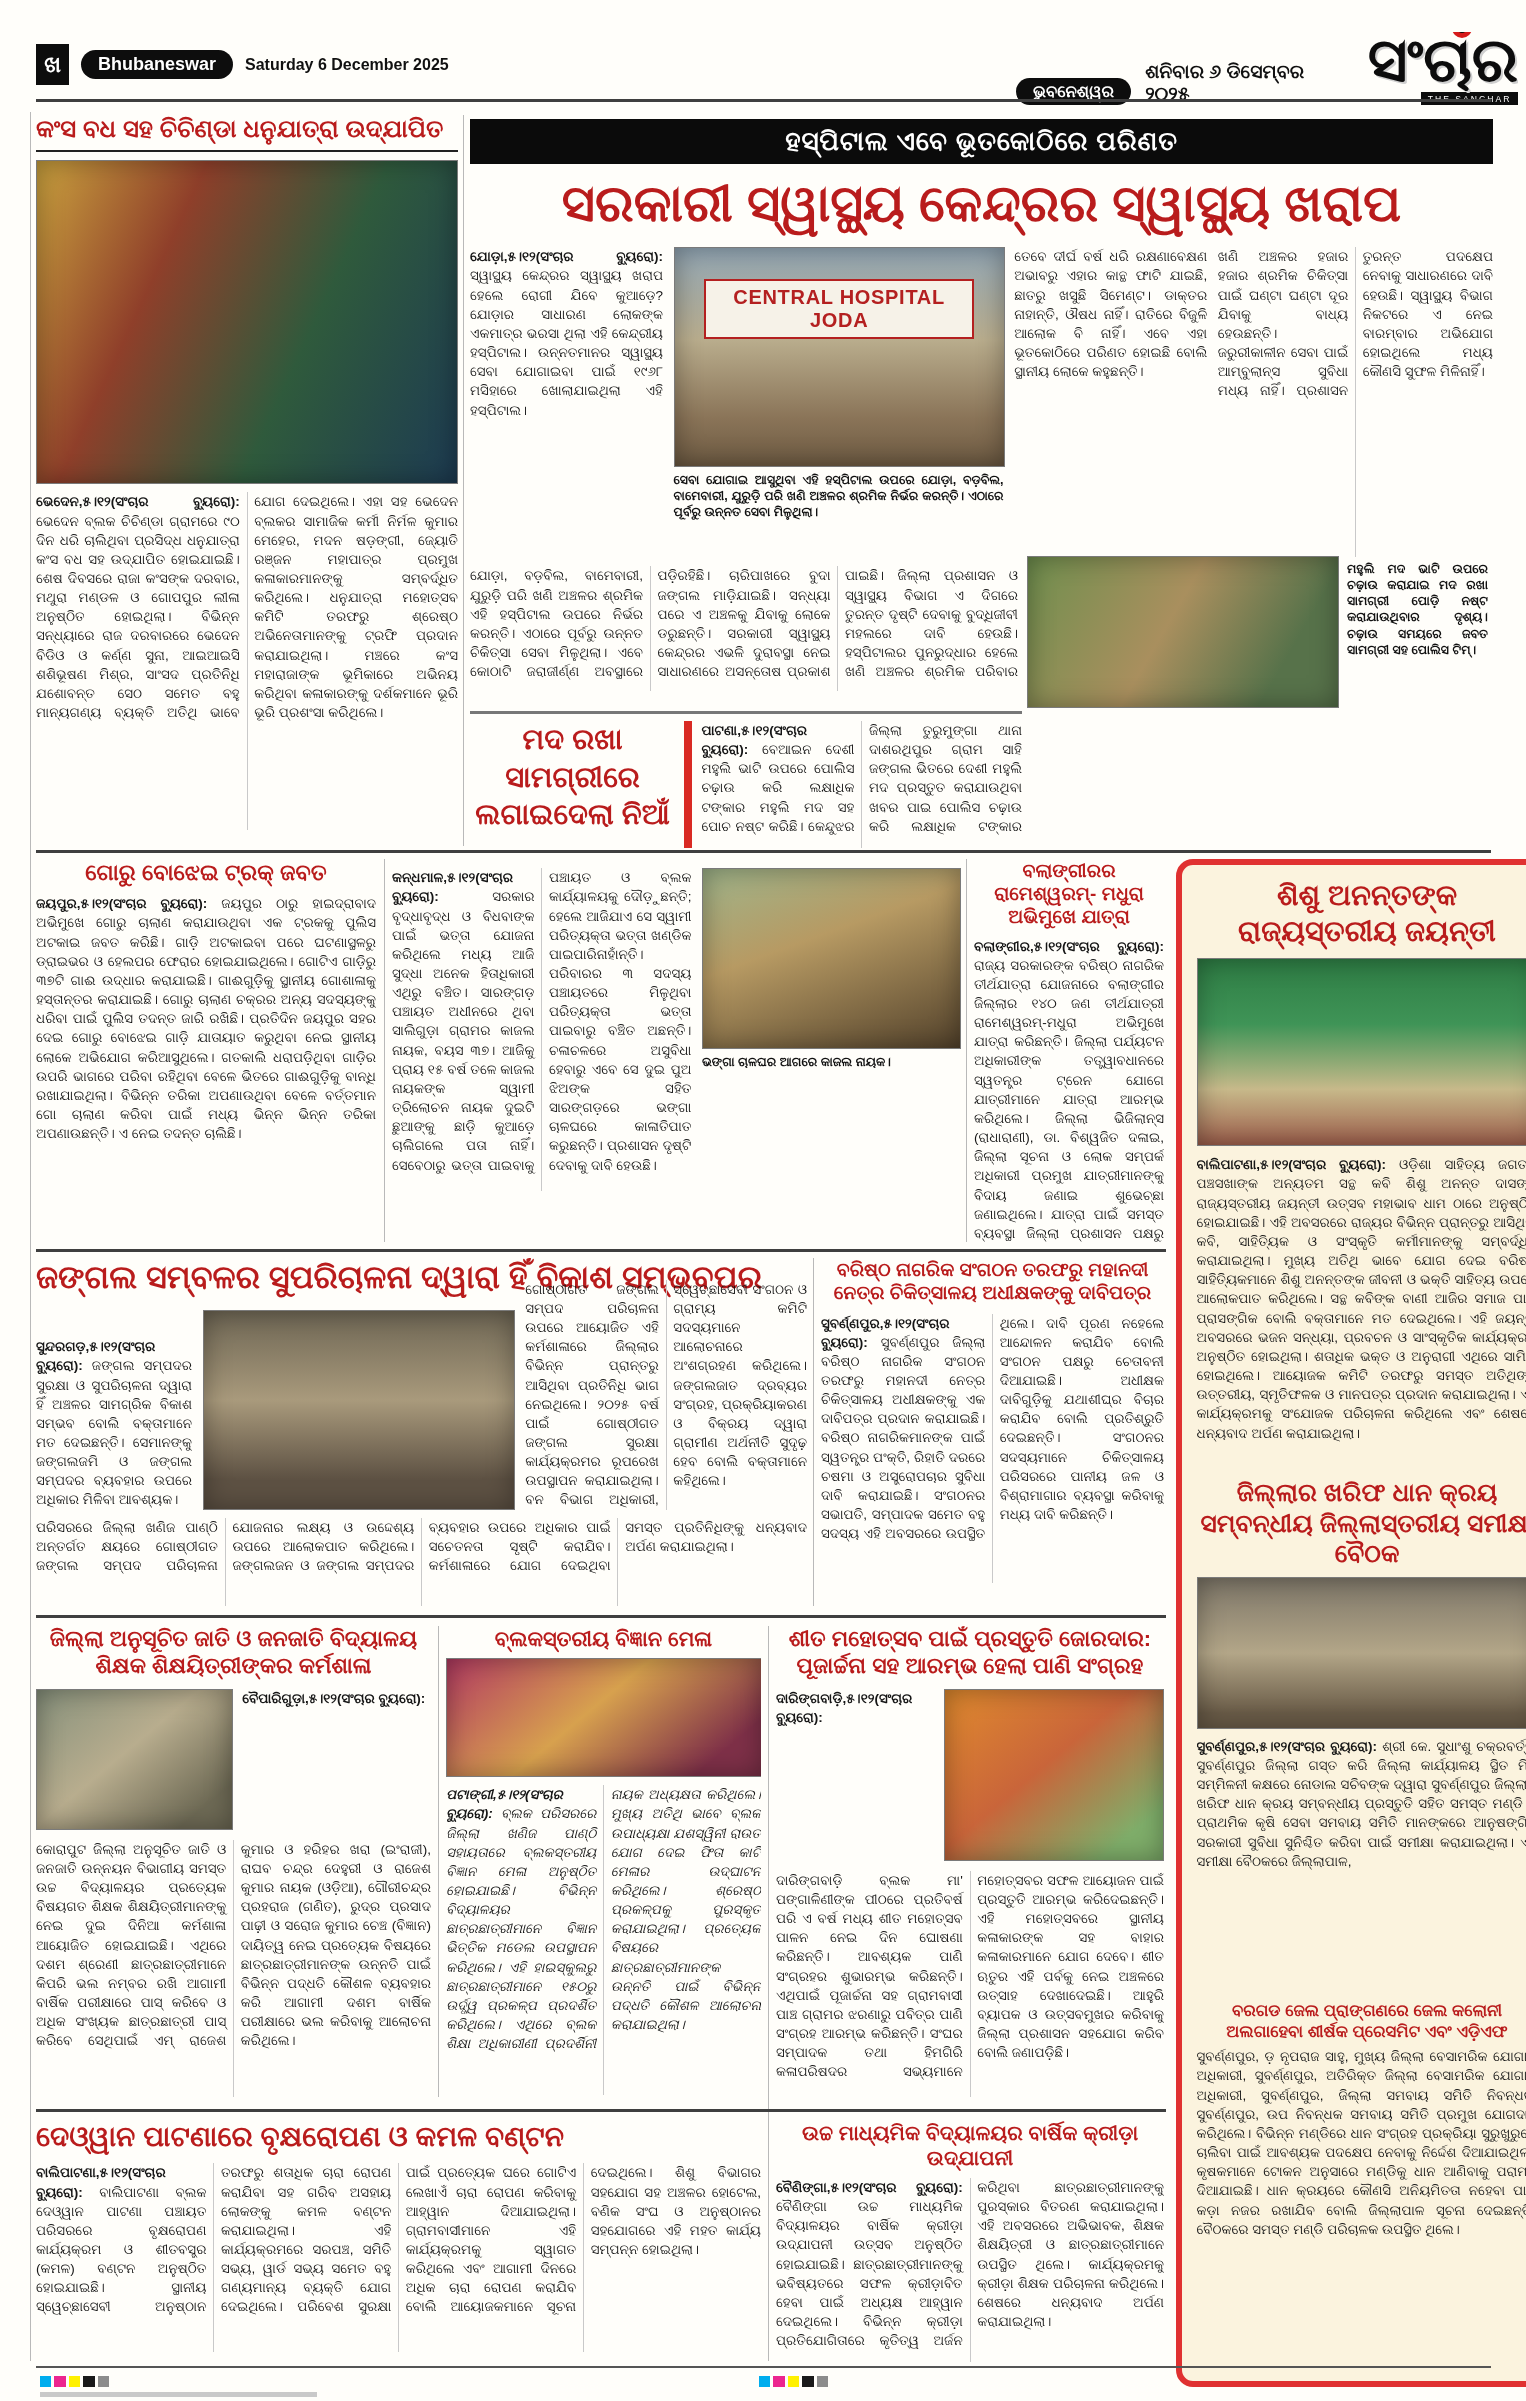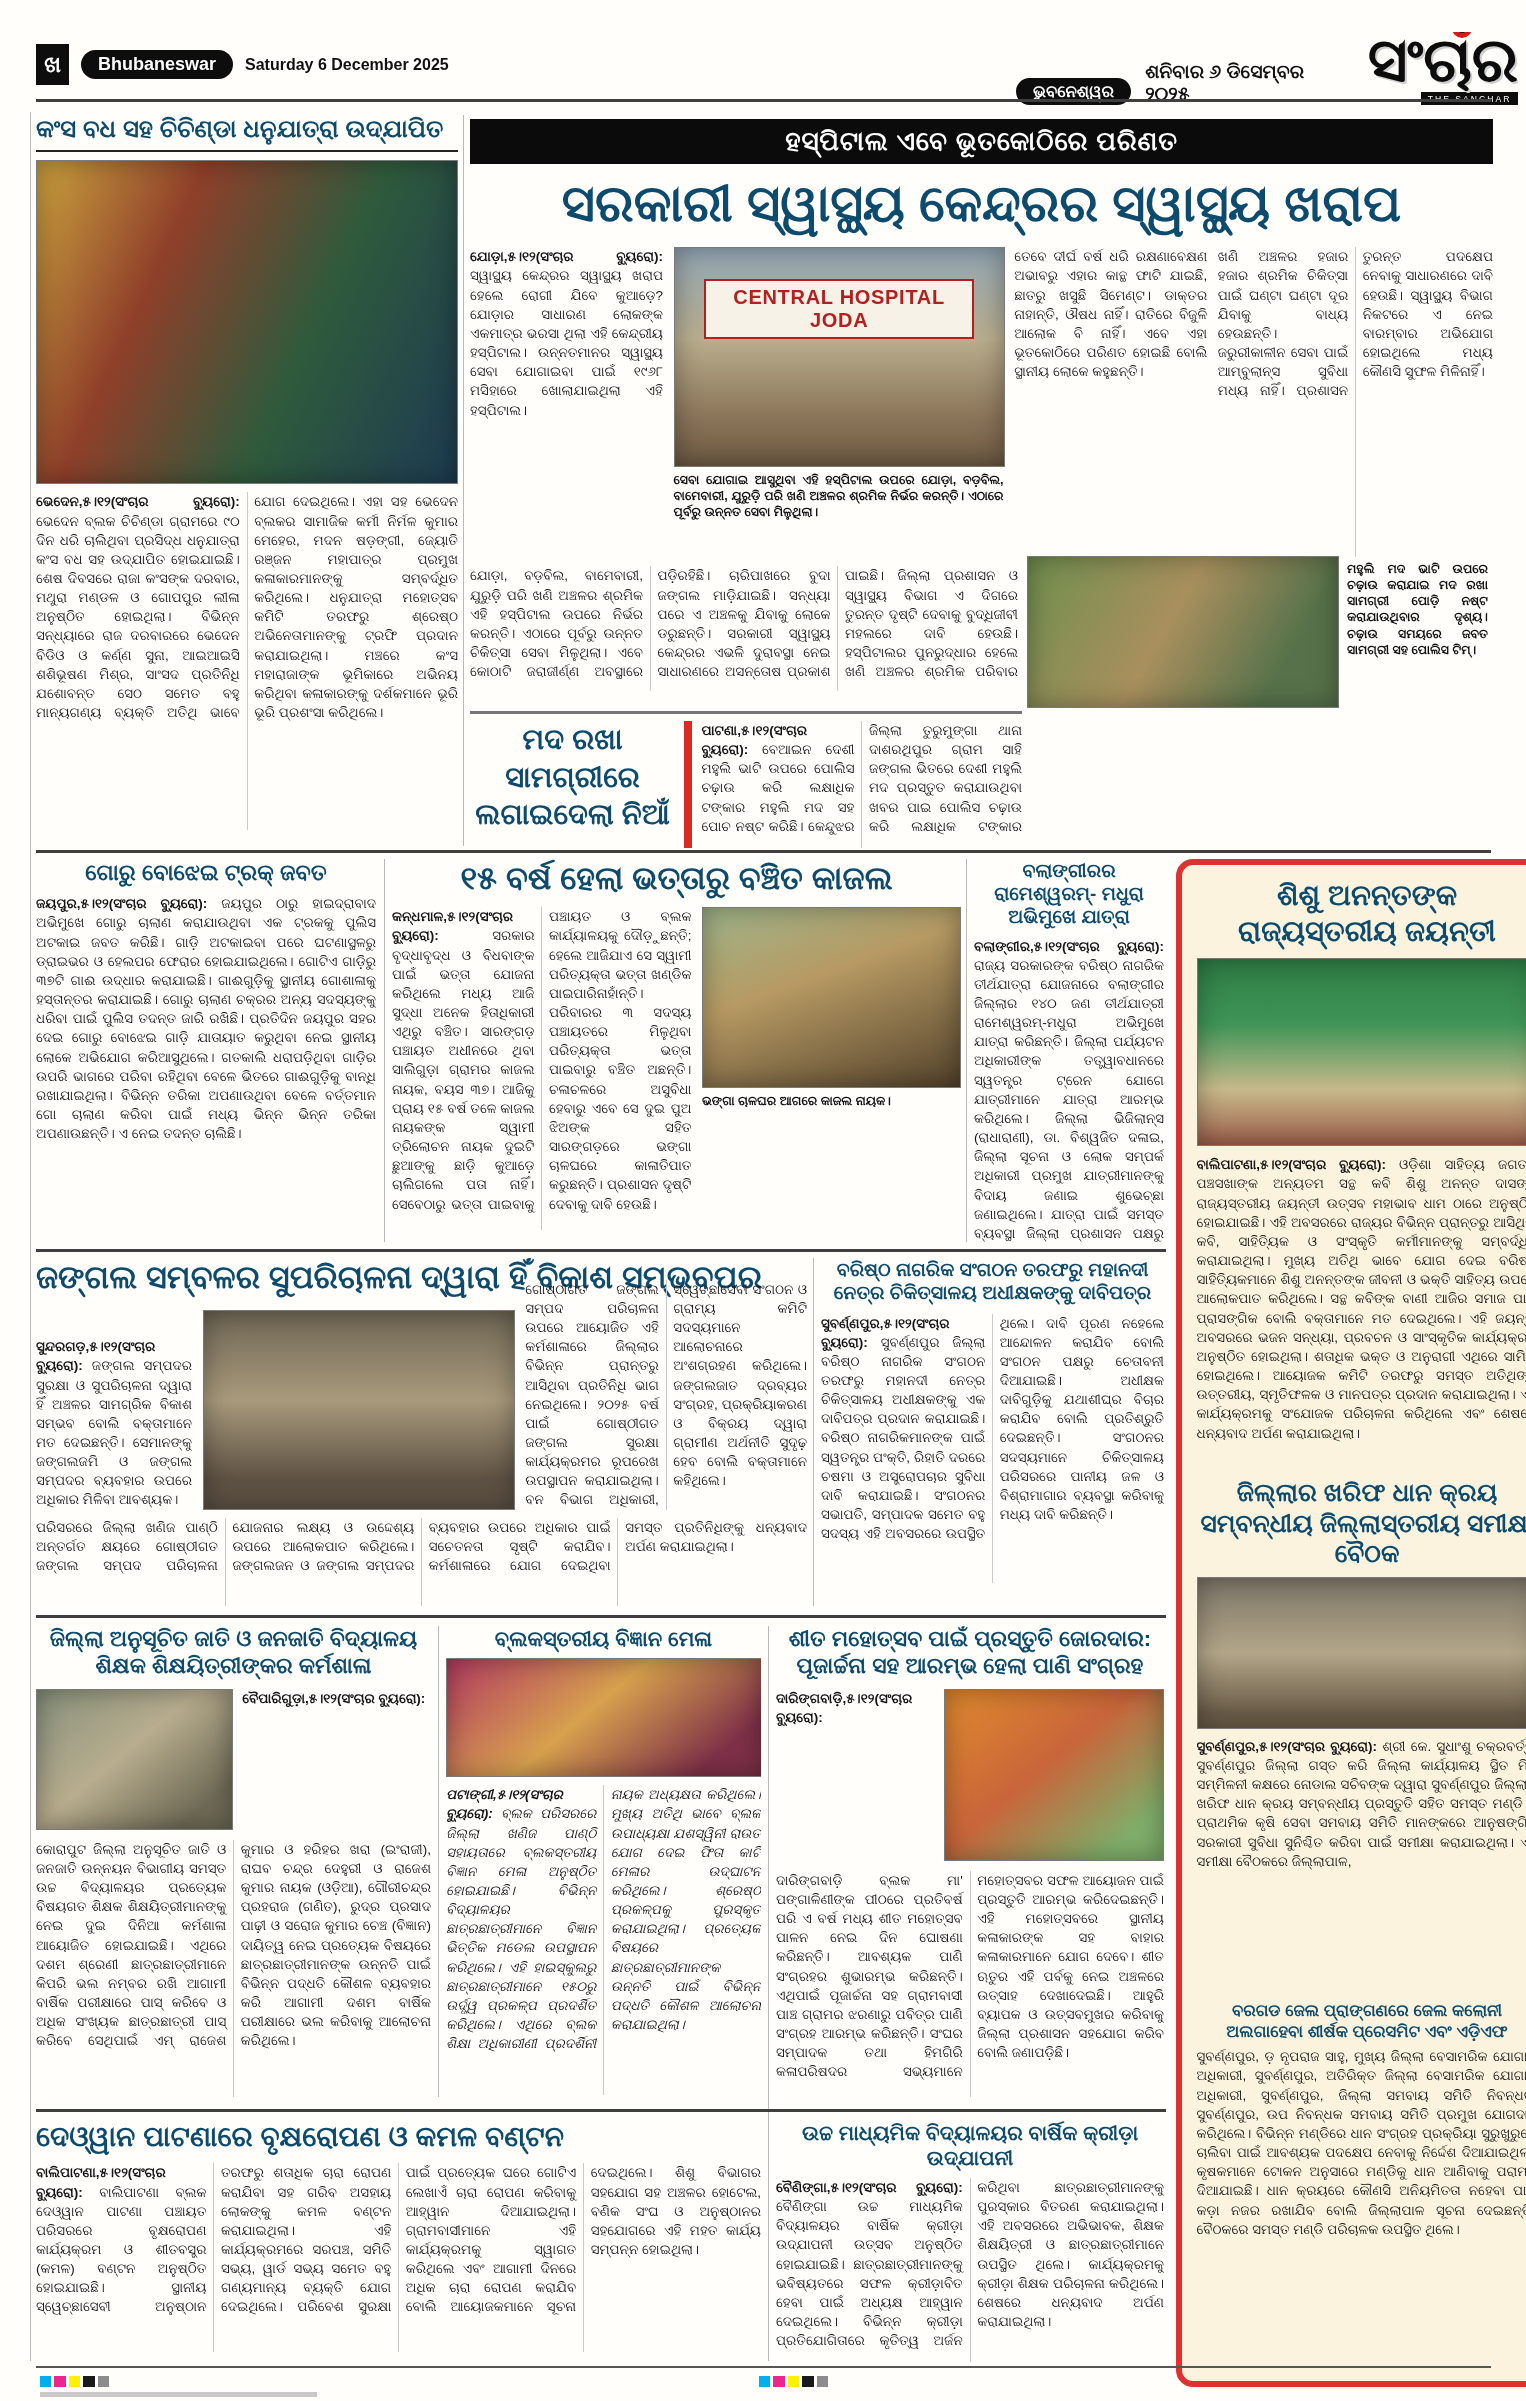--- a/index.html
+++ b/index.html
@@ -1,19 +1,19 @@
 <!DOCTYPE html>
 <html style="font-size:10.6px"><head>
 <meta charset="utf-8">
 <style>
   html,body{margin:0;padding:0;background:#d9d9d9;}
   #paper{position:relative;width:1526px;height:2401px;background:#fffefa;
          font-family:"Liberation Sans",sans-serif;color:#111;overflow:hidden;}
   .art{position:absolute;overflow:hidden;}
-  .hl{font-weight:700;color:#0c4a6e;line-height:1.22;}
+  .hl{font-weight:700;color:#b91c1c;line-height:1.22;}
   .center{text-align:center;}
   .body{font-size:13.5px;line-height:1.42;text-align:justify;color:#151515;margin:0;}
   .dl{font-weight:700;}
   .cols2{column-count:2;column-gap:14.5px;column-rule:0.7px solid #c9c9c9;}
   .cols3{column-count:3;column-gap:14.5px;column-rule:0.7px solid #c9c9c9;}
   .cols4{column-count:4;column-gap:14.5px;column-rule:0.7px solid #c9c9c9;}
   .ph{position:relative;border:0.7px solid #7a7a7a;box-shadow:inset 0 0 26.4px rgba(0,0,0,.35);}
   .cap{font-size:12.5px;font-weight:700;line-height:1.3;margin-top:4.6px;text-align:justify;}
   .rule{position:absolute;background:#3f3f3f;}
   .vline{position:absolute;width:1.3px;background:#b9b9b9;}
@@ -122,21 +122,20 @@
   <section class="art" style="left:36px;top:859px;width:340px;height:384px;">
     <div class="hl" style="font-size:22.4px;text-align:center;">ଗୋରୁ ବୋଝେଇ ଟ୍ରକ୍ ଜବତ</div>
     <p class="body" style="margin-top:8px;height:343px;overflow:hidden;">
       <b class="dl">ଜୟପୁର,୫।୧୨(ସଂଚାର ବ୍ୟୁରୋ):</b>
       <span>ଜୟପୁର ଠାରୁ ହାଇଦ୍ରାବାଦ ଅଭିମୁଖେ ଗୋରୁ ଚାଲାଣ କରାଯାଉଥିବା ଏକ ଟ୍ରକକୁ ପୁଲିସ ଅଟକାଇ ଜବତ କରିଛି। ଗାଡ଼ି ଅଟକାଇବା ପରେ ଘଟଣାସ୍ଥଳରୁ ଡ୍ରାଇଭର ଓ ହେଲପର ଫେରାର ହୋଇଯାଇଥିଲେ। ଗୋଟିଏ ଗାଡ଼ିରୁ ୩୭ଟି ଗାଈ ଉଦ୍ଧାର କରାଯାଇଛି। ଗାଈଗୁଡ଼ିକୁ ସ୍ଥାନୀୟ ଗୋଶାଳାକୁ ହସ୍ତାନ୍ତର କରାଯାଇଛି। ଗୋରୁ ଚାଲାଣ ଚକ୍ରର ଅନ୍ୟ ସଦସ୍ୟଙ୍କୁ ଧରିବା ପାଇଁ ପୁଲିସ ତଦନ୍ତ ଜାରି ରଖିଛି। ପ୍ରତିଦିନ ଜୟପୁର ସହର ଦେଇ ଗୋରୁ ବୋଝେଇ ଗାଡ଼ି ଯାତାୟାତ କରୁଥିବା ନେଇ ସ୍ଥାନୀୟ ଲୋକେ ଅଭିଯୋଗ କରିଆସୁଥିଲେ। ଗତକାଲି ଧରାପଡ଼ିଥିବା ଗାଡ଼ିର ଉପରି ଭାଗରେ ପରିବା ରହିଥିବା ବେଳେ ଭିତରେ ଗାଈଗୁଡ଼ିକୁ ବାନ୍ଧି ରଖାଯାଇଥିଲା। ବିଭିନ୍ନ ତରିକା ଅପଣାଉଥିବା ବେଳେ ବର୍ତ୍ତମାନ ଗୋ ଚାଲାଣ କରିବା ପାଇଁ ମଧ୍ୟ ଭିନ୍ନ ଭିନ୍ନ ତରିକା ଅପଣାଉଛନ୍ତି। ଏ ନେଇ ତଦନ୍ତ ଚାଲିଛି।</span>
     </p>
   </section>
   <div class="vline" style="left:384px;top:859px;height:383px;"></div>
 
   <section class="art" style="left:392px;top:859px;width:569px;height:384px;">
-    <div class="hl center" style="font-size:32px;">୧୫ ବର୍ଷ ହେଲା ଭତ୍ତାରୁ ବଞ୍ଚିତ କାଜଲ</div>
     <div style="display:flex;gap:10.6px;margin-top:9.2px;height:323px;">
       <p class="body cols2" style="flex:1;overflow:hidden;">
         <b class="dl">କନ୍ଧମାଳ,୫।୧୨(ସଂଚାର ବ୍ୟୁରୋ):</b>
         <span>ସରକାର ବୃଦ୍ଧାବୃଦ୍ଧ ଓ ବିଧବାଙ୍କ ପାଇଁ ଭତ୍ତା ଯୋଜନା କରିଥିଲେ ମଧ୍ୟ ଆଜି ସୁଦ୍ଧା ଅନେକ ହିତାଧିକାରୀ ଏଥିରୁ ବଞ୍ଚିତ। ସାରଙ୍ଗଡ଼ ପଞ୍ଚାୟତ ଅଧୀନରେ ଥିବା ସାଲିଗୁଡ଼ା ଗ୍ରାମର କାଜଲ ନାୟକ, ବୟସ ୩୭। ଆଜିକୁ ପ୍ରାୟ ୧୫ ବର୍ଷ ତଳେ କାଜଲ ନାୟକଙ୍କ ସ୍ୱାମୀ ତ୍ରିଲୋଚନ ନାୟକ ଦୁଇଟି ଛୁଆଙ୍କୁ ଛାଡ଼ି କୁଆଡ଼େ ଚାଲିଗଲେ ପତା ନାହିଁ। ସେବେଠାରୁ ଭତ୍ତା ପାଇବାକୁ ପଞ୍ଚାୟତ ଓ ବ୍ଲକ କାର୍ଯ୍ୟାଳୟକୁ ଦୌଡ଼ୁଛନ୍ତି; ହେଲେ ଆଜିଯାଏ ସେ ସ୍ୱାମୀ ପରିତ୍ୟକ୍ତା ଭତ୍ତା ଖଣ୍ଡିକ ପାଇପାରିନାହାଁନ୍ତି। ପରିବାରର ୩ ସଦସ୍ୟ ପଞ୍ଚାୟତରେ ମିଳୁଥିବା ପରିତ୍ୟକ୍ତା ଭତ୍ତା ପାଇବାରୁ ବଞ୍ଚିତ ଅଛନ୍ତି। ଚଳାଚଳରେ ଅସୁବିଧା ହେବାରୁ ଏବେ ସେ ଦୁଇ ପୁଅ ଝିଅଙ୍କ ସହିତ ସାରଙ୍ଗଡ଼ରେ ଭଙ୍ଗା ଚାଳଘରେ କାଳାତିପାତ କରୁଛନ୍ତି। ପ୍ରଶାସନ ଦୃଷ୍ଟି ଦେବାକୁ ଦାବି ହେଉଛି।</span>
       </p>
       <div style="width:259px;">
         <div class="ph ph-kajal" style="width:257px;height:179px;"></div>
         <div class="cap">ଭଙ୍ଗା ଚାଳଘର ଆଗରେ କାଜଲ ନାୟକ।</div>
       </div>
     </div>

